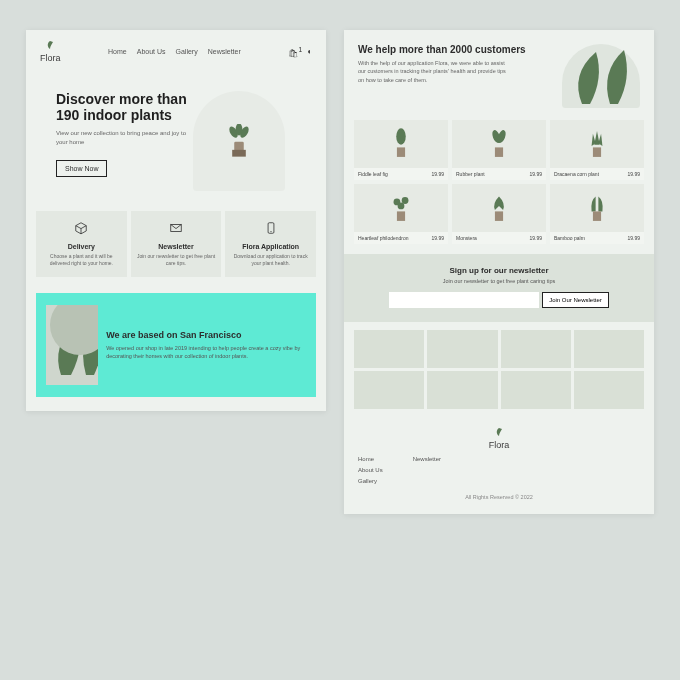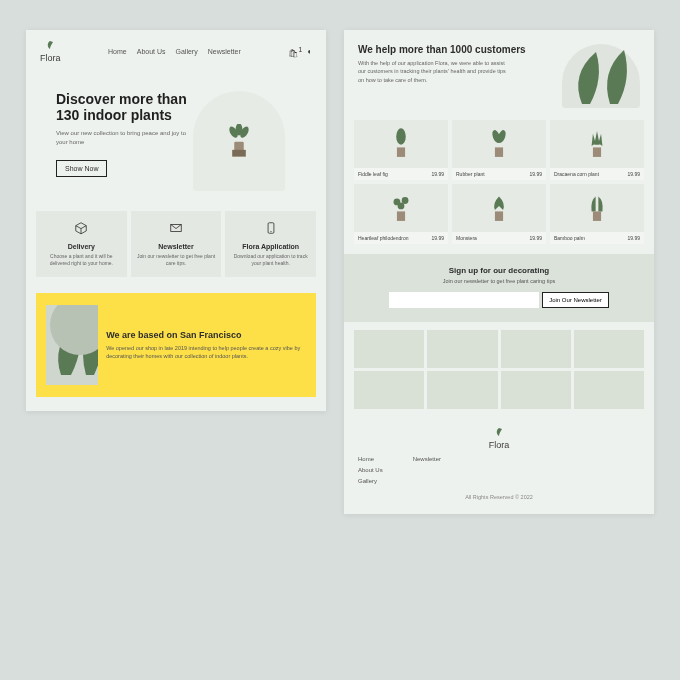--- a/index.html
+++ b/index.html
@@ -36,21 +36,21 @@
   .hero-img { width:92px; height:100px; background:#e7ebe6; border-radius:48px 48px 4px 4px; display:flex; align-items:center; justify-content:center;}
 
   
   .features { display:flex; gap:4px; padding:10px 10px;}
   .fcard { flex:1; background:#e3e8e2; padding:10px 6px; text-align:center;}
   .fcard svg { width:14px; height:14px; margin-bottom:4px;}
   .fcard h3 { font-size:7px; font-weight:700; margin-bottom:3px;}
   .fcard p { font-size:5px; color:#666; line-height:1.4;}
 
   
-  .about { margin:6px 10px 14px; background:#fde047; display:flex; gap:8px; padding:12px 10px; align-items:center;}
+  .about { margin:6px 10px 14px; background:#5eead4; display:flex; gap:8px; padding:12px 10px; align-items:center;}
   .about-img { position:relative; width:88px; height:80px; background:#cfd6cd; overflow:hidden;}
   .about-img .circ { position:absolute; right:-12px; top:-10px; width:60px; height:60px; border-radius:50%; background:#b8c2b4;}
   .about h2 { font-size:9px; font-weight:700; margin-bottom:4px;}
   .about p { font-size:5.5px; color:#555; line-height:1.5;}
 
   
   .help { padding:14px 14px 8px; display:flex; gap:8px;}
   .help h2 { font-size:10px; font-weight:700; margin-bottom:4px;}
   .help p { font-size:5.5px; color:#666; line-height:1.5; max-width:150px;}
   .help-img { width:78px; height:64px; border-radius:44px 44px 4px 4px; background:#dfe5de; margin-left:auto;}
@@ -102,21 +102,21 @@
     <div class="hdr-icons">
       <span>🛍<sup>1</sup></span>
       <span>◐</span>
     </div>
   </div>
 
   <div class="hero">
     <div class="hero-text">
       <h1>
         <span>Discover more than</span><br>
-        <span>130 indoor plants</span>
+        <span>190 indoor plants</span>
       </h1>
       <p>View our new collection to bring peace and joy to your home</p>
       <span class="btn">Show Now</span>
     </div>
     <div class="hero-img">
       <svg class="plant" viewBox="0 0 40 50">
           <ellipse class="leaf" cx="12" cy="12" rx="5" ry="9" transform="rotate(-30 12 12)"></ellipse>
           <ellipse class="leaf" cx="28" cy="12" rx="5" ry="9" transform="rotate(30 28 12)"></ellipse>
           <ellipse class="leaf" cx="20" cy="8" rx="5" ry="9"></ellipse>
           <rect class="pot" x="13" y="26" width="14" height="14" rx="2"></rect>
@@ -162,21 +162,21 @@
     <div>
       <h2>We are based on San Francisco</h2>
       <p>We opened our shop in late 2019 intending to help people create a cozy vibe by decorating their homes with our collection of indoor plants.</p>
     </div>
   </div>
 </div>
 
 <div class="page right">
   <div class="help">
     <div>
-      <h2>We help more than 1000 customers</h2>
+      <h2>We help more than 2000 customers</h2>
       <p>With the help of our application Flora, we were able to assist our customers in tracking their plants' health and provide tips on how to take care of them.</p>
     </div>
     <div class="help-img">
       <svg width="78" height="64" viewBox="0 0 78 64">
           <path class="leaf" d="M20 60 Q8 30 34 8 Q42 34 28 60Z"></path>
           <path class="leaf" d="M48 60 Q38 28 62 6 Q70 34 56 60Z"></path>
         </svg>
     </div>
   </div>
 
@@ -256,21 +256,21 @@
           </svg>
         </div>
         <div class="prod-info">
           <span class="pname">Bamboo palm</span>
           <span>19.99</span>
         </div>
       </div>
   </div>
 
   <div class="newsl">
-    <h3>Sign up for our decorating</h3>
+    <h3>Sign up for our newsletter</h3>
     <p>Join our newsletter to get free plant caring tips</p>
     <div class="newsl-form">
       <input type="text" placeholder="" style="">
       <button>Join Our Newsletter</button>
     </div>
   </div>
 
   <div class="gallery">
     <div class="gal"></div>
     <div class="gal"></div>

